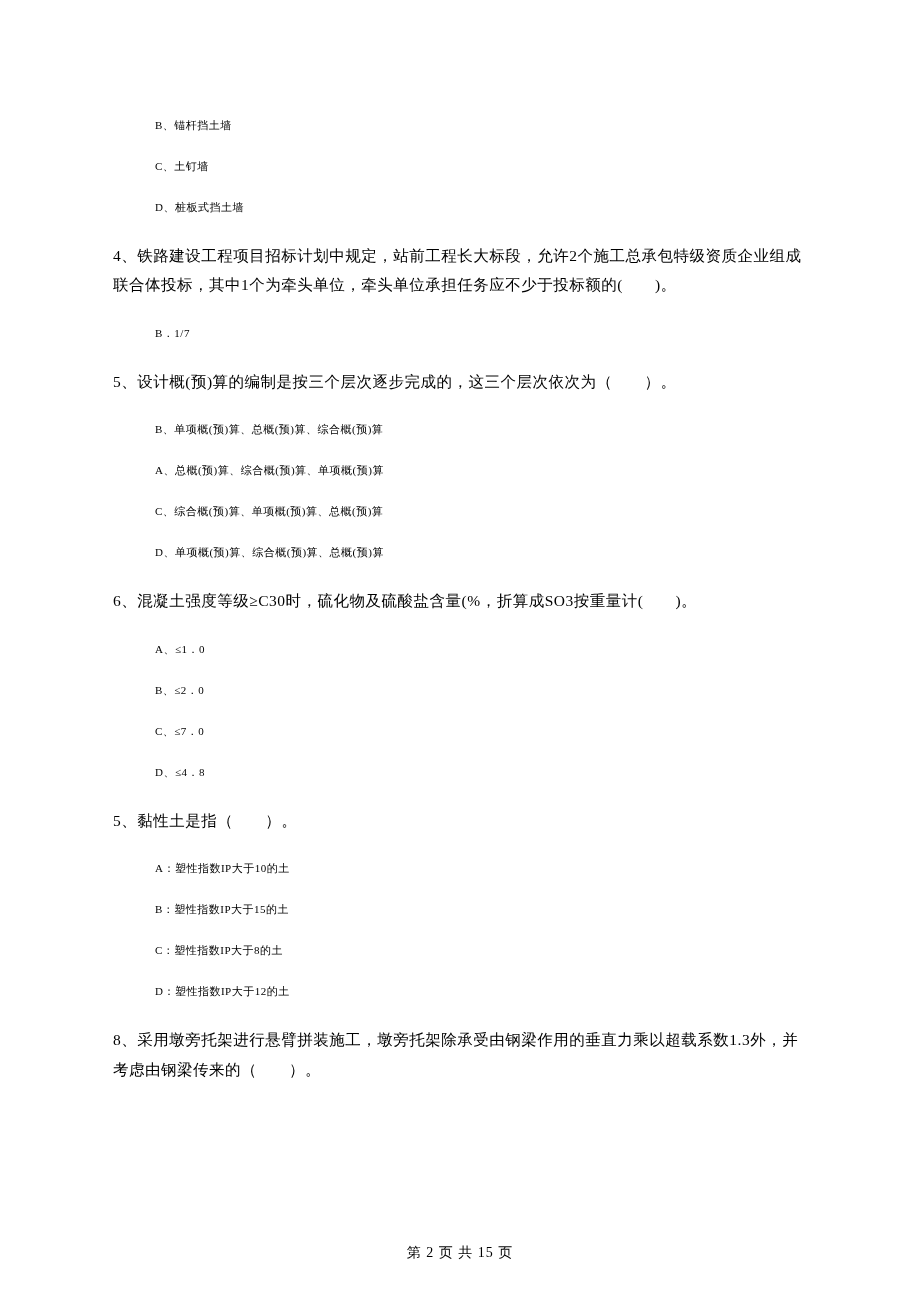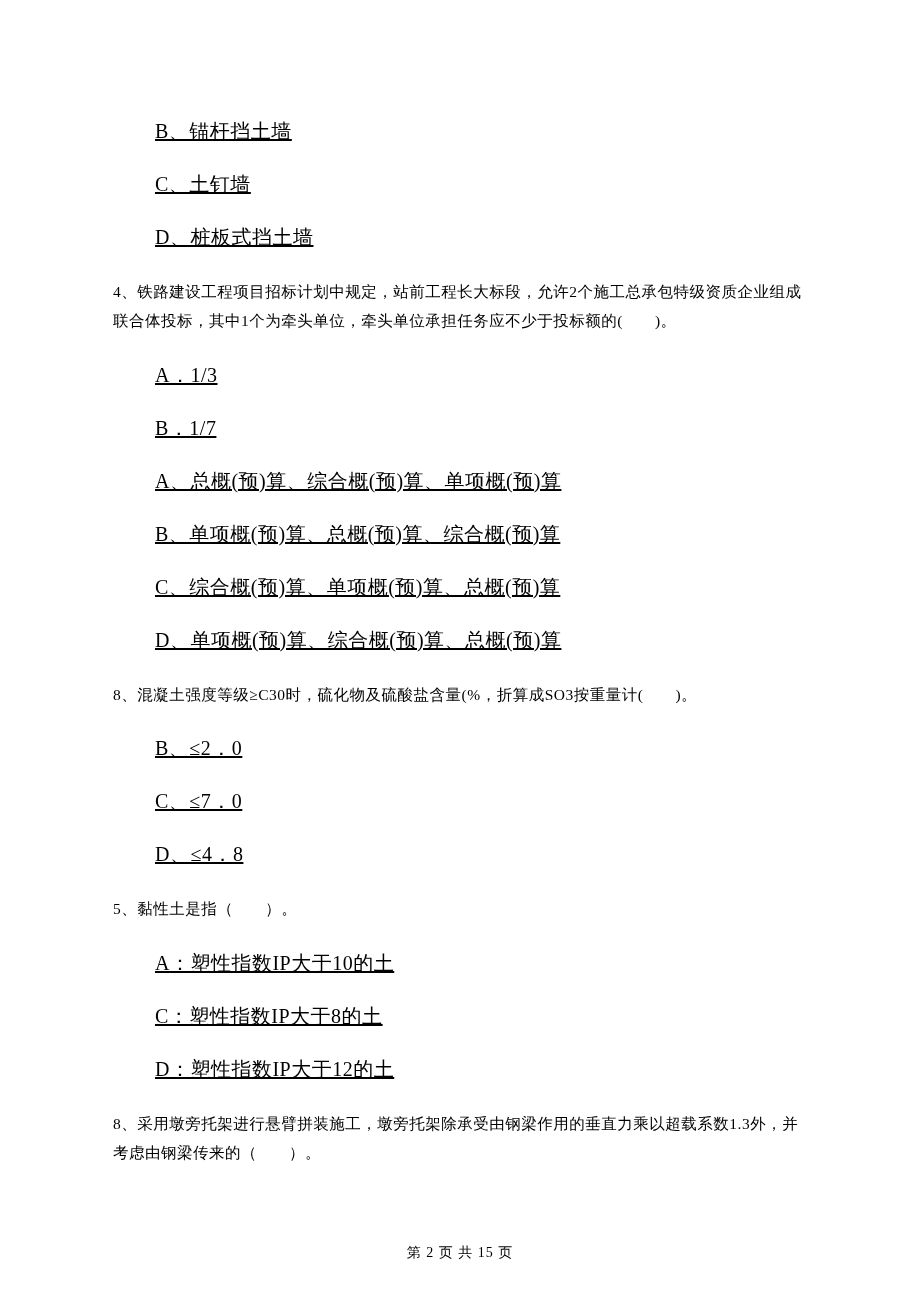--- a/index.html
+++ b/index.html
@@ -12,23 +12,22 @@
       font-size: 16px;
       color: #000;
       box-sizing: border-box;
       position: relative;
     }
     .page {
       padding: 118px 113px 0 113px;
     }
     .option {
       margin: 0 0 26px 42px;
-      font-size: 20px;
+      font-size: 11px;
       letter-spacing: 0.5px;
-      text-decoration: underline;
     }
     .question {
       margin: 0 4px 26px 0;
       line-height: 1.9;
       font-size: 15.5px;
       letter-spacing: 0.5px;
     }
     .footer {
       position: absolute;
       bottom: 40px;
@@ -42,35 +41,37 @@
 </head>
 <body>
 
 <div class="page">
 
   <div class="option">B、锚杆挡土墙</div>
   <div class="option">C、土钉墙</div>
   <div class="option">D、桩板式挡土墙</div>
 
   <div class="question">4、铁路建设工程项目招标计划中规定，站前工程长大标段，允许2个施工总承包特级资质企业组成联合体投标，其中1个为牵头单位，牵头单位承担任务应不少于投标额的(　　)。</div>
-  <div class="option">A．1/3</div>
   <div class="option">B．1/7</div>
 
+  <div class="question">5、设计概(预)算的编制是按三个层次逐步完成的，这三个层次依次为（　　）。</div>
+  <div class="option">B、单项概(预)算、总概(预)算、综合概(预)算</div>
   <div class="option">A、总概(预)算、综合概(预)算、单项概(预)算</div>
-  <div class="option">B、单项概(预)算、总概(预)算、综合概(预)算</div>
   <div class="option">C、综合概(预)算、单项概(预)算、总概(预)算</div>
   <div class="option">D、单项概(预)算、综合概(预)算、总概(预)算</div>
 
-  <div class="question">8、混凝土强度等级≥C30时，硫化物及硫酸盐含量(%，折算成SO3按重量计(　　)。</div>
+  <div class="question">6、混凝土强度等级≥C30时，硫化物及硫酸盐含量(%，折算成SO3按重量计(　　)。</div>
+  <div class="option">A、≤1．0</div>
   <div class="option">B、≤2．0</div>
   <div class="option">C、≤7．0</div>
   <div class="option">D、≤4．8</div>
 
   <div class="question">5、黏性土是指（　　）。</div>
   <div class="option">A：塑性指数IP大于10的土</div>
+  <div class="option">B：塑性指数IP大于15的土</div>
   <div class="option">C：塑性指数IP大于8的土</div>
   <div class="option">D：塑性指数IP大于12的土</div>
 
   <div class="question">8、采用墩旁托架进行悬臂拼装施工，墩旁托架除承受由钢梁作用的垂直力乘以超载系数1.3外，并考虑由钢梁传来的（　　）。</div>
 
 </div>
 
 <div class="footer">第 2 页 共 15 页</div>
 
 </body></html>

